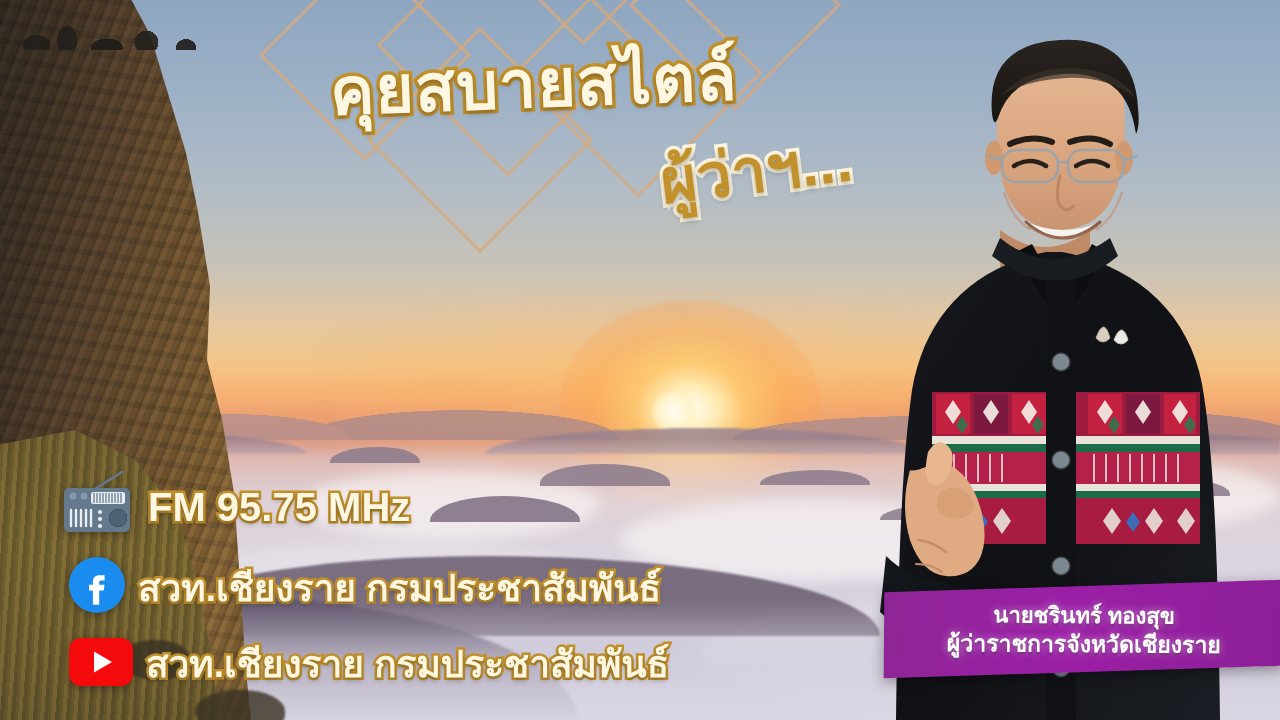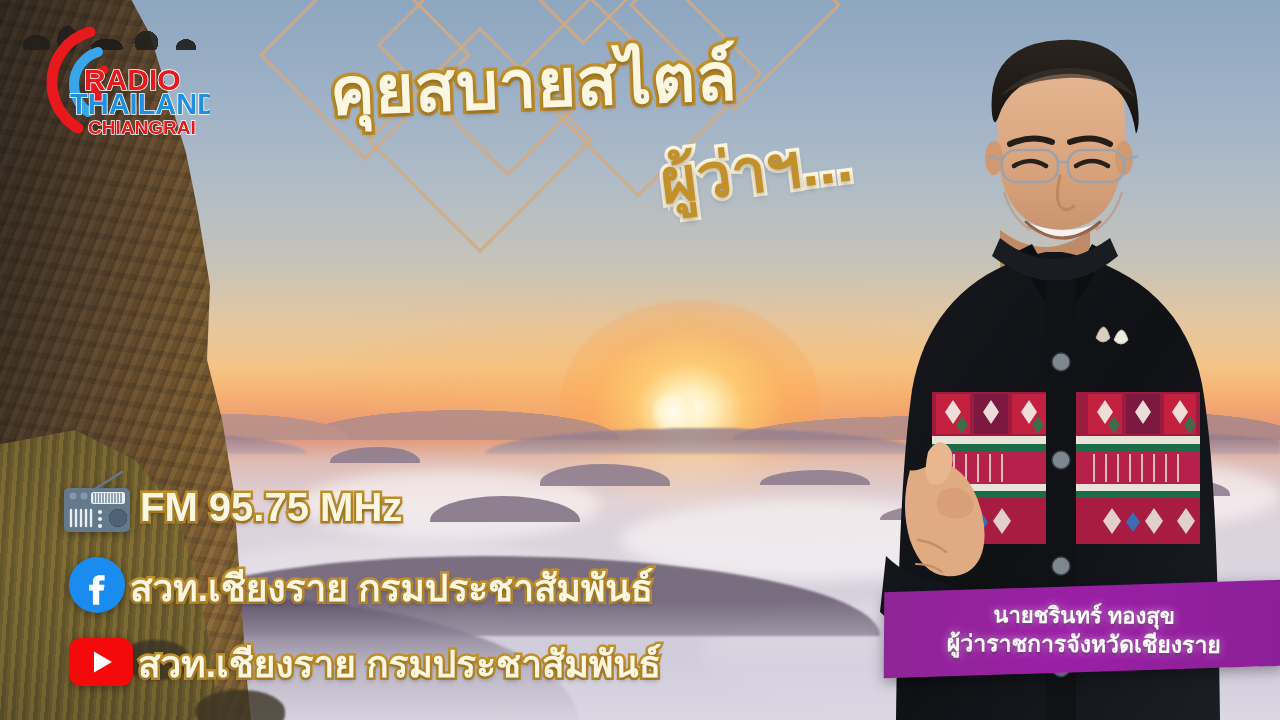--- a/index.html
+++ b/index.html
@@ -188,21 +188,21 @@
     font-size:44px;font-weight:700;
     color:#c2912c;
     -webkit-text-stroke:7px #fdf6e0;
     paint-order:stroke fill;
     text-shadow:0 3px 6px rgba(0,0,0,.3);
     white-space:nowrap;
     letter-spacing:1px;
   }
 
   
-  .inforow{position:absolute;display:flex;align-items:center;gap:4px;}
+  .inforow{position:absolute;display:flex;align-items:center;gap:12px;}
   .inforow .txt{
     font-size:37px;font-weight:700;
     color:#fdf6e0;
     -webkit-text-stroke:5px #c2912c;
     paint-order:stroke fill;
     text-shadow:0 3px 5px rgba(0,0,0,.3);
     white-space:nowrap;
   }
   #row-fm{left:60px;top:470px;}
   #row-fb{left:68px;top:556px;}
@@ -281,32 +281,20 @@
 
   <div class="diamonds">
     <div class="dia d1"></div>
     <div class="dia d2"></div>
     <div class="dia d3"></div>
     <div class="dia d4"></div>
     <div class="dia d5"></div>
     <div class="dia d6"></div>
   </div>
 
-  <div class="logo">
-    <svg viewBox="0 0 188 122" xmlns="http://www.w3.org/2000/svg">
-      <g fill="none" stroke-linecap="round">
-        <path d="M68 14 A52 52 0 0 0 30 66 A52 52 0 0 0 56 110" stroke="#e8191c" stroke-width="11"></path>
-        <path d="M76 34 A34 34 0 0 0 52 66 A34 34 0 0 0 66 94" stroke="#3aa5ea" stroke-width="10"></path>
-        <path d="M82 52 A17 17 0 0 0 72 67 A17 17 0 0 0 78 80" stroke="#e8191c" stroke-width="9"></path>
-      </g>
-      <text x="62" y="72" font-family="Liberation Sans, sans-serif" font-size="30" font-weight="bold" fill="#e8191c" stroke="#ffffff" stroke-width="1.6" paint-order="stroke">RADIO</text>
-      <text x="48" y="96" font-family="Liberation Sans, sans-serif" font-size="29" font-weight="bold" fill="#1f8fe0" stroke="#ffffff" stroke-width="1.6" paint-order="stroke">THAILAND</text>
-      <text x="66" y="116" font-family="Liberation Sans, sans-serif" font-size="19" font-weight="bold" fill="#e8191c" stroke="#ffffff" stroke-width="1.4" paint-order="stroke">CHIANGRAI</text>
-    </svg>
-  </div>
 
   <div class="headline">คุยสบายสไตล์</div>
   <div class="headline2">ผู้ว่าฯ...</div>
 
 
   <div class="inforow" id="row-fm">
     <span class="ic">
       <svg width="76" height="70" viewBox="0 0 76 70" xmlns="http://www.w3.org/2000/svg">
         <line x1="30" y1="22" x2="62" y2="2" stroke="#64798c" stroke-width="2.6" stroke-linecap="round"></line>
         <rect x="4" y="18" width="66" height="44" rx="5" fill="#64798c"></rect>

